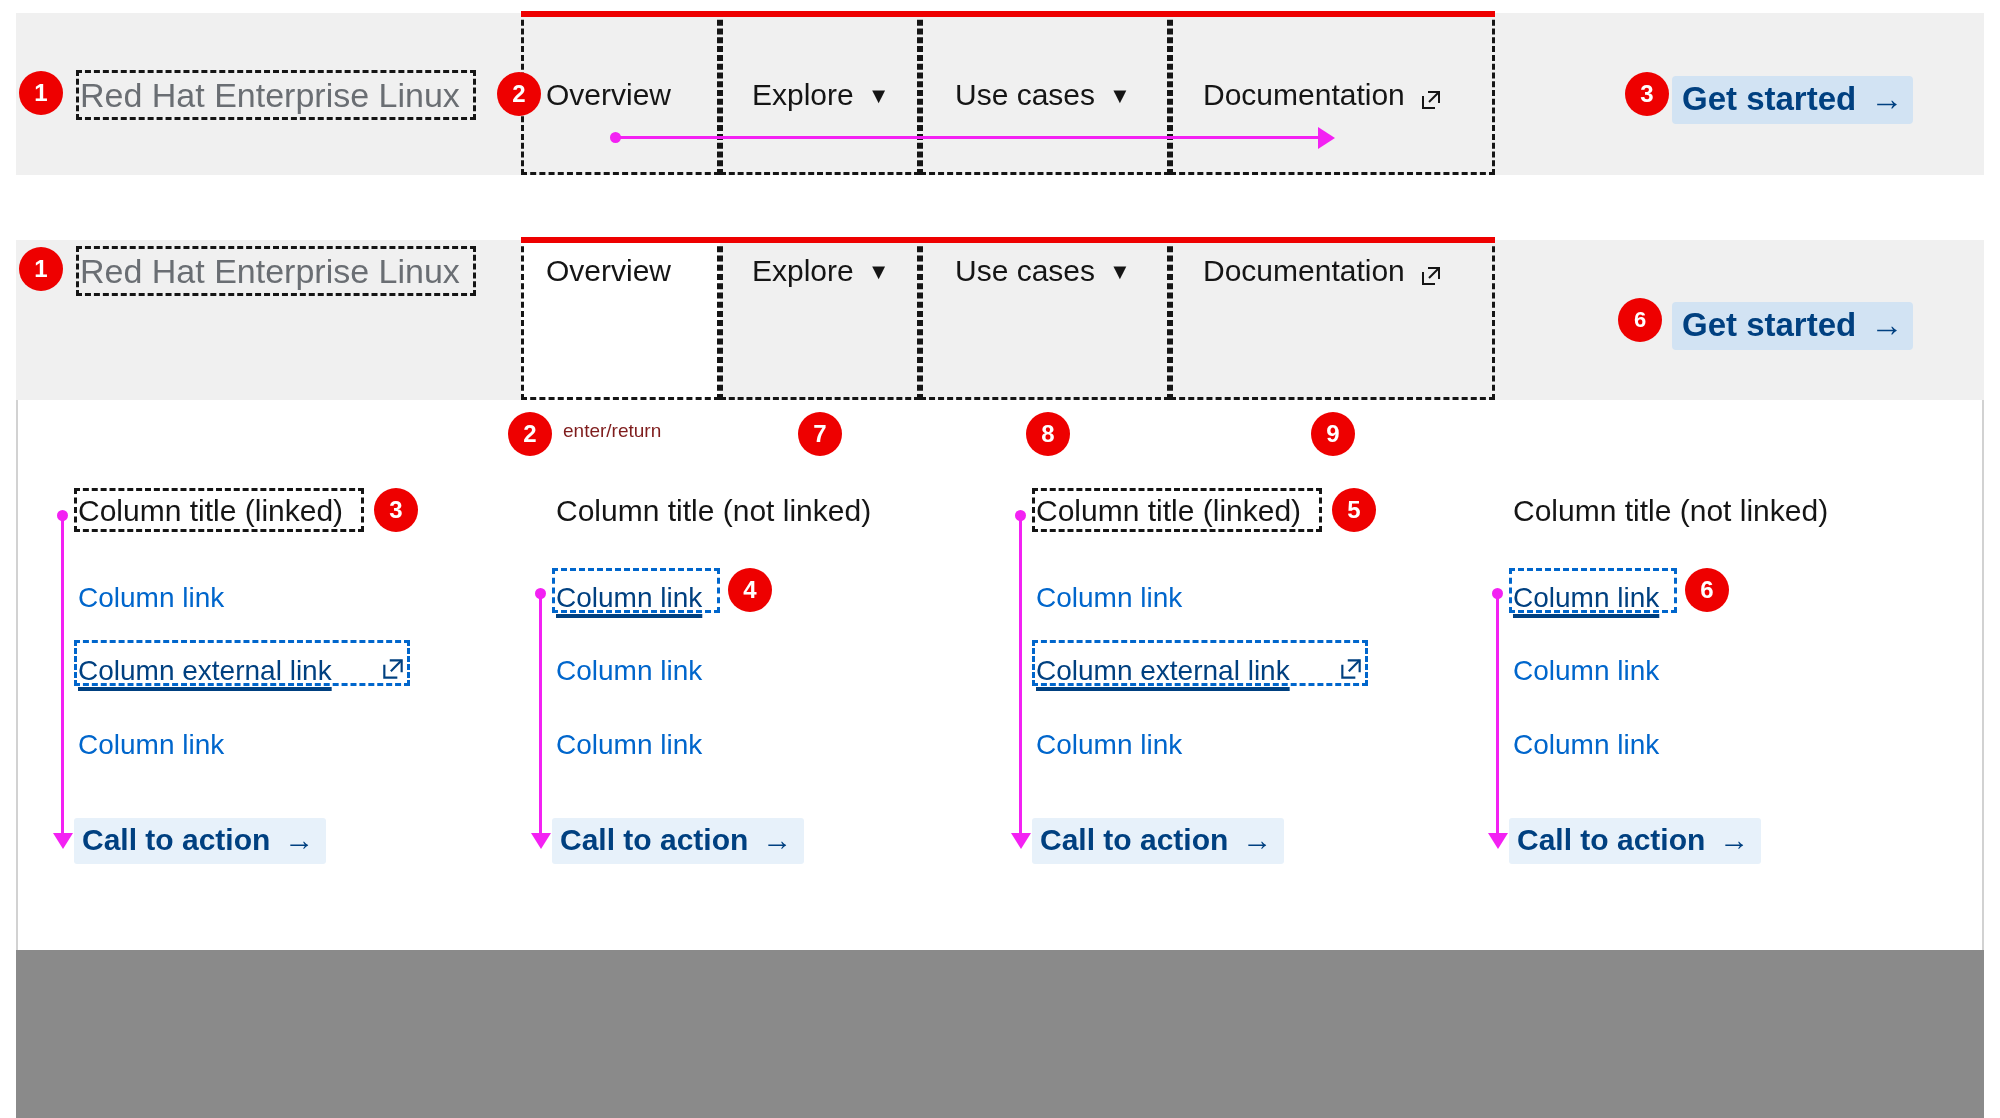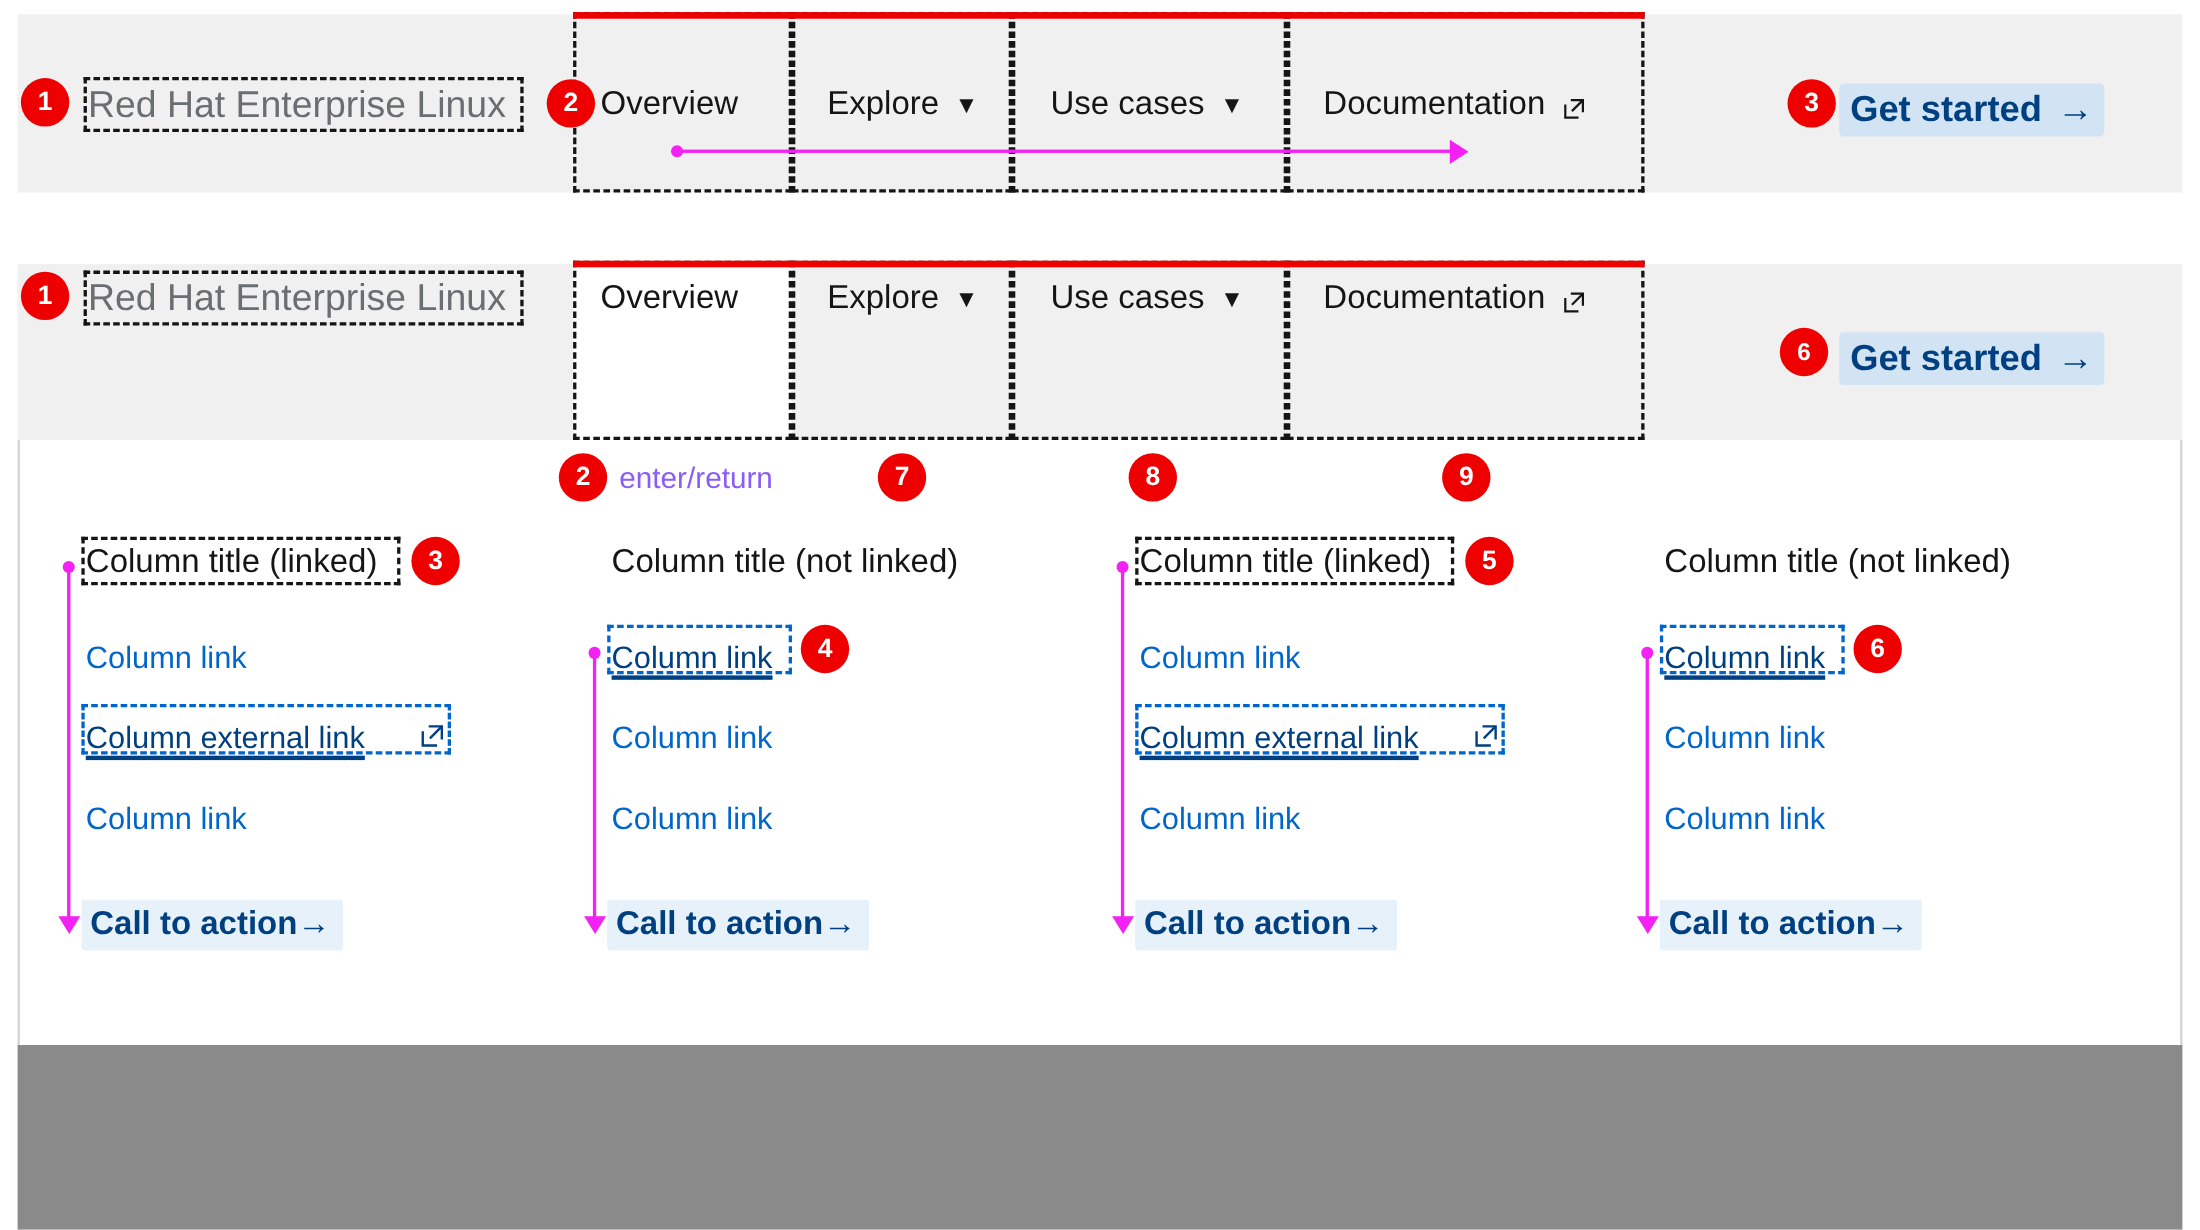--- a/index.html
+++ b/index.html
@@ -142,21 +142,21 @@
     position: absolute;
     background: #e7f1fa;
     color: #004080;
     font-size: 30px;
     font-weight: 700;
     white-space: nowrap;
     padding: 5px 12px 7px 8px;
     border-radius: 3px;
     display: flex;
     align-items: center;
-    gap: 0;
+    gap: 14px;
   }
 
   
   .pink-v {
     position: absolute;
     width: 3px;
     background: #f321f3;
     z-index: 35;
   }
   .pink-dot {
@@ -185,22 +185,22 @@
     position: absolute;
     width: 0; height: 0;
     border-top: 11px solid transparent;
     border-bottom: 11px solid transparent;
     border-left: 17px solid #f321f3;
     z-index: 36;
   }
 
   .enter-return {
     position: absolute;
-    color: #8b5cf6;
-    font-size: 27px;
+    color: #7f1d1d;
+    font-size: 19px;
     white-space: nowrap;
     z-index: 40;
   }
 
   .footer-gray {
     position: absolute;
     left: 16px;
     top: 950px;
     width: 1968px;
     height: 168px;

